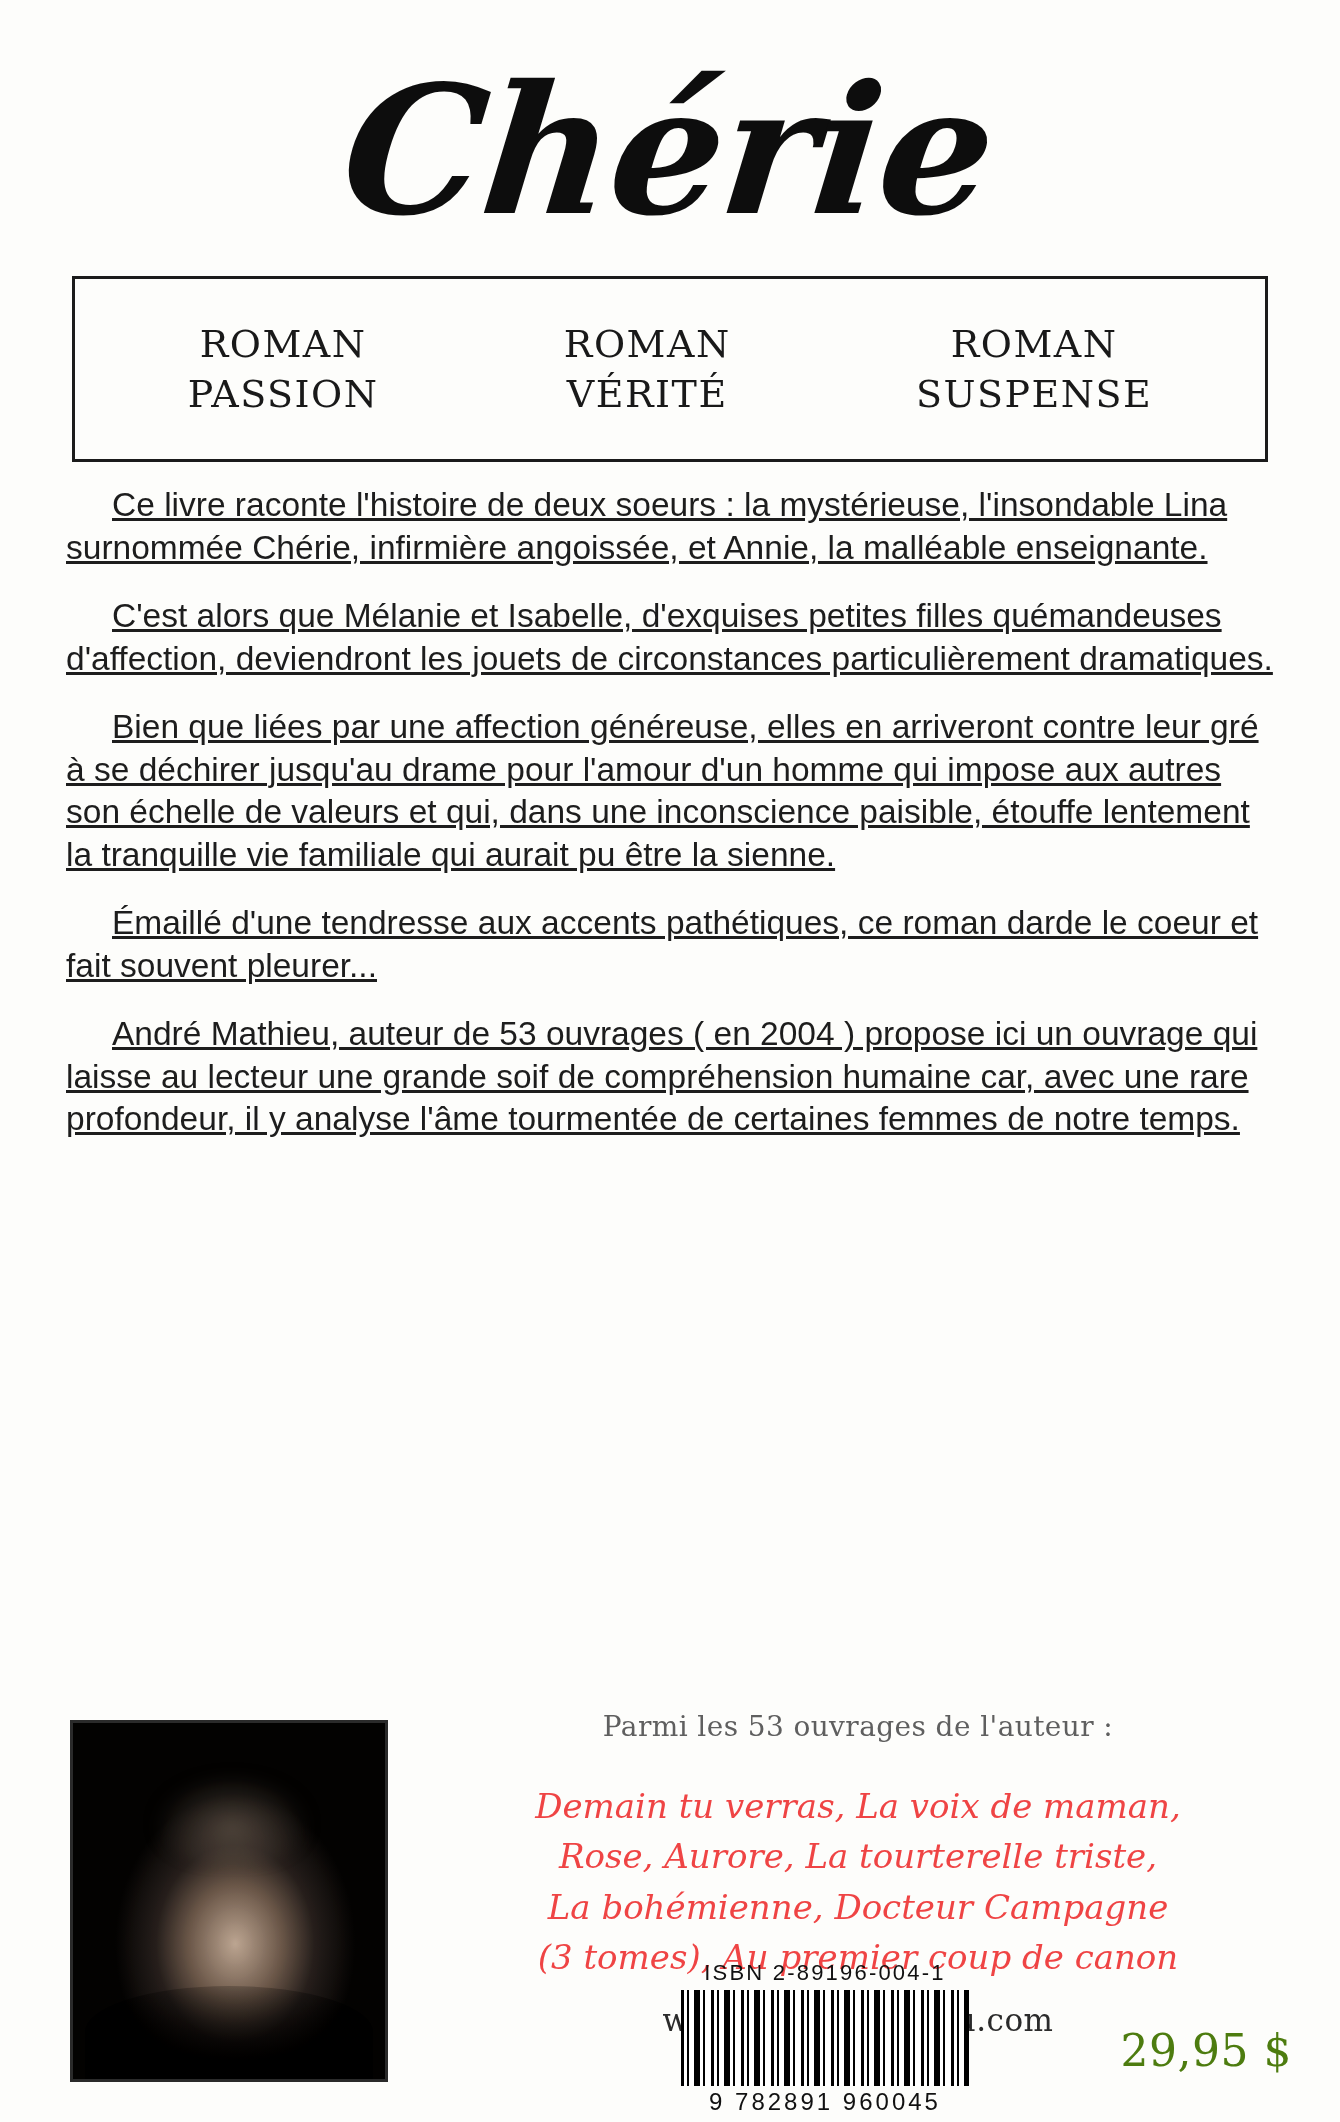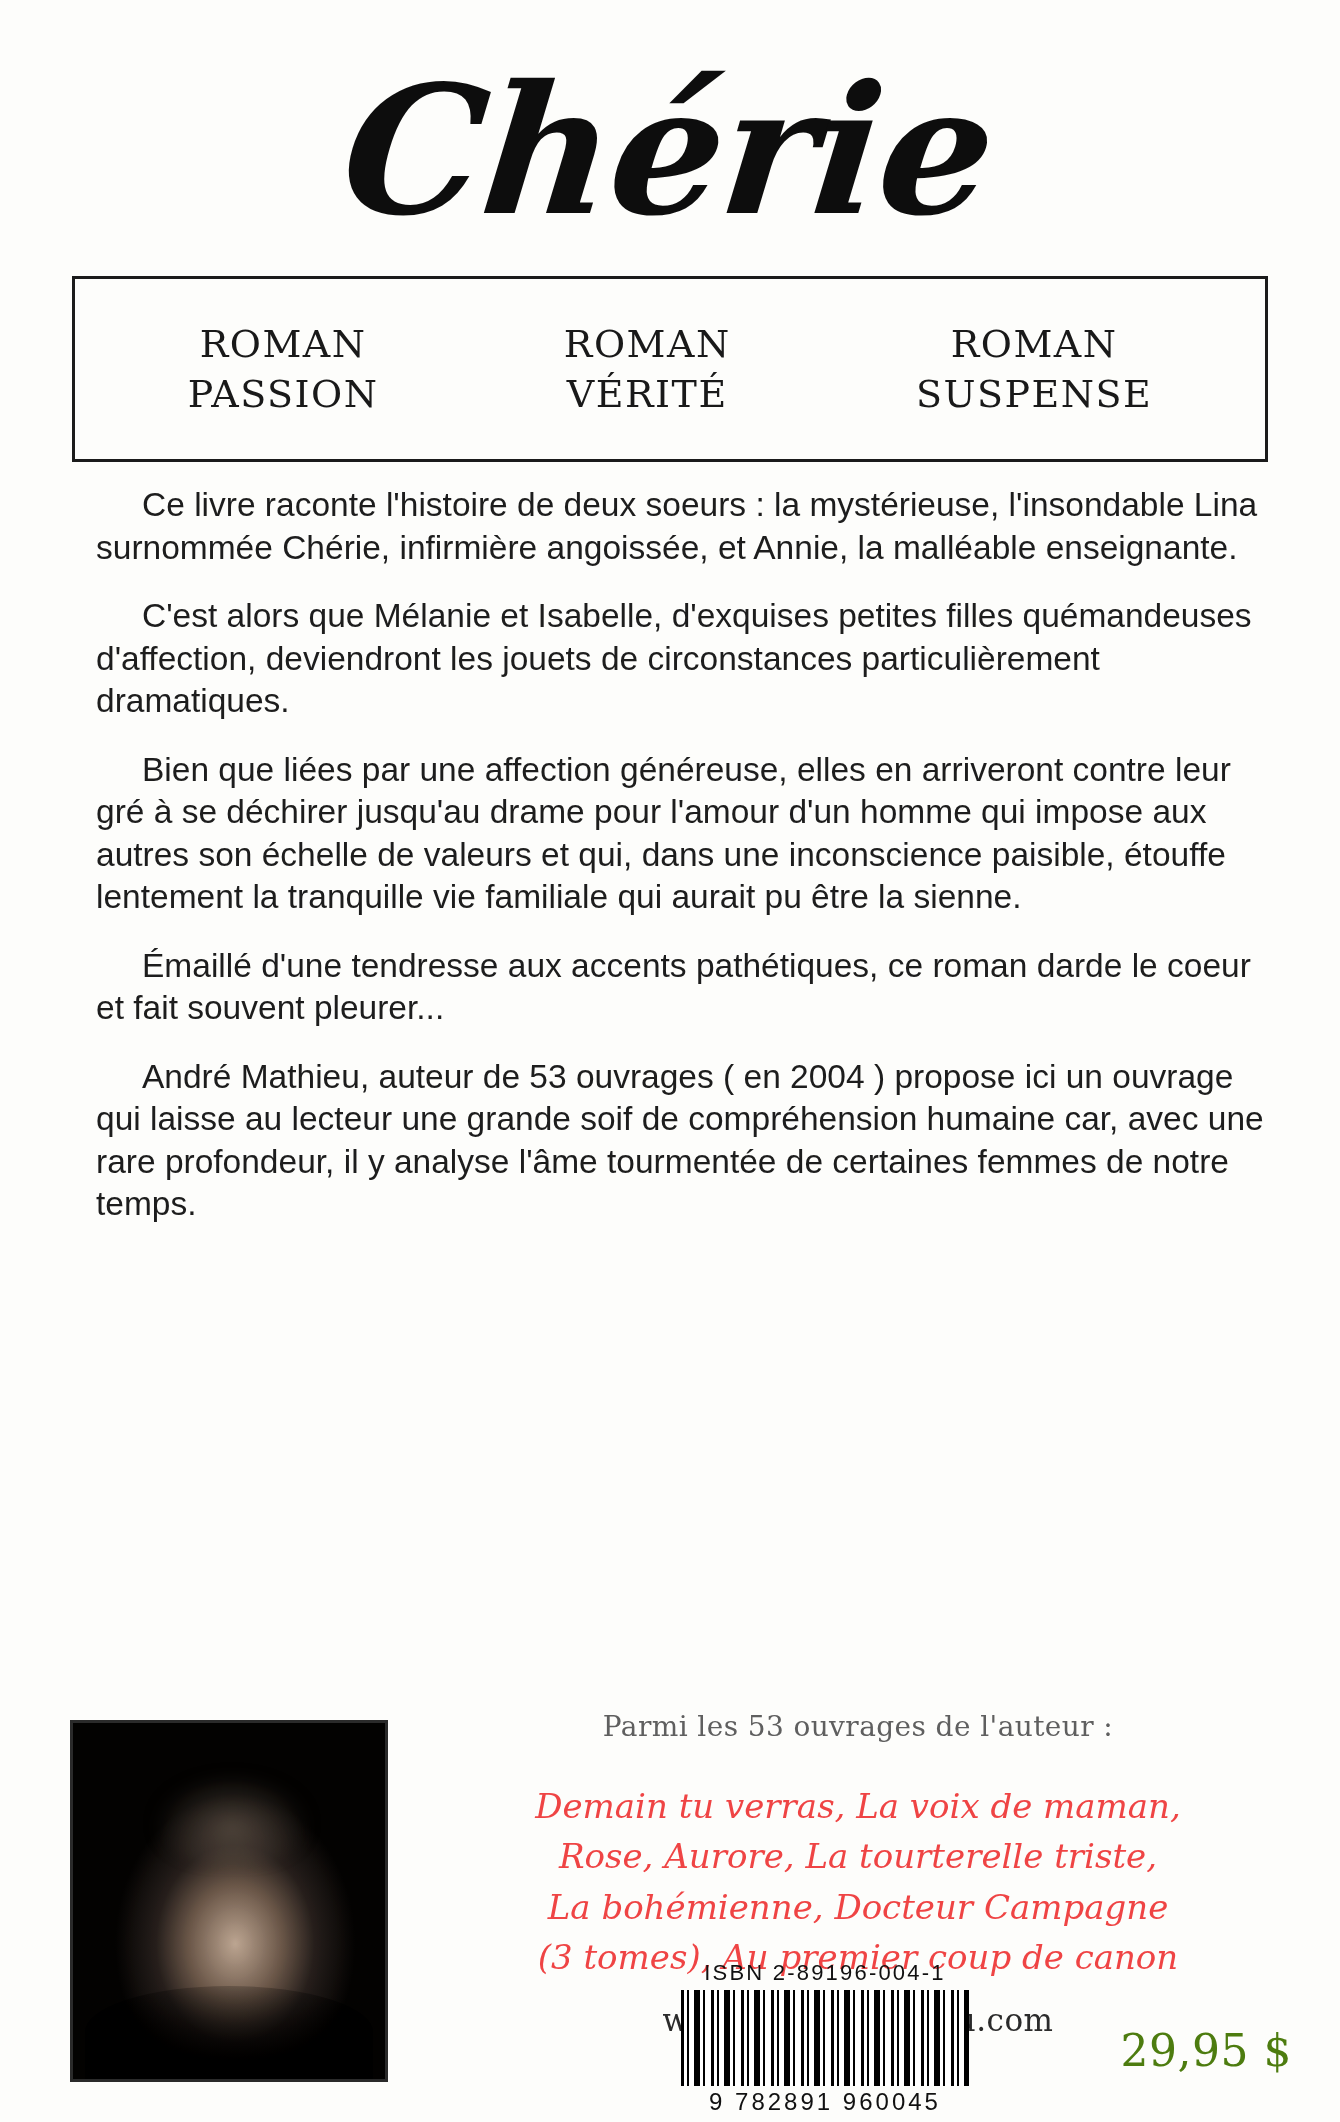--- a/index.html
+++ b/index.html
@@ -53,26 +53,27 @@
     font-family: "DejaVu Serif", serif;
     font-size: 38px;
     line-height: 1.32;
     letter-spacing: 1.5px;
     color: #191919;
   }
   .genre .l1, .genre .l2 { display: block; }
 
   
   .blurb {
-    margin: 22px 66px 0 96px;
+    margin: 22px 66px 0 66px;
     font-family: "Liberation Sans", sans-serif;
     font-size: 33.5px;
     line-height: 1.27;
     color: #1d1d1d;
     text-align: left;
+    text-decoration: underline;
   }
   .blurb p {
     margin: 0 0 26px 0;
     text-indent: 46px;
   }
 
   
   .bottom {
     position: absolute;
     left: 12px;

